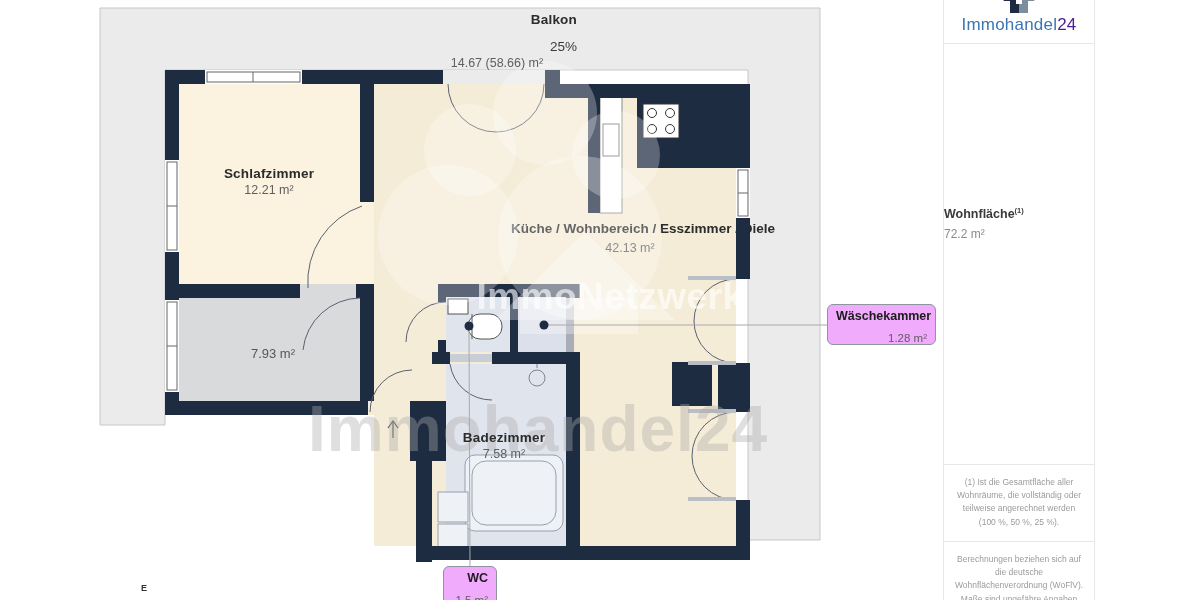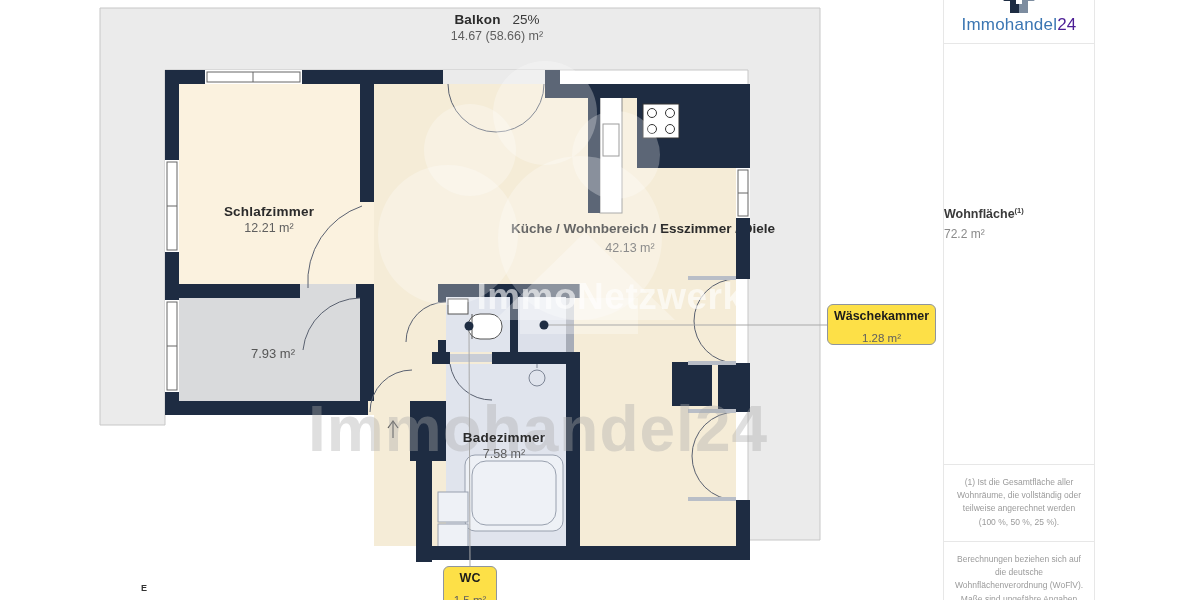--- a/index.html
+++ b/index.html
@@ -4,27 +4,27 @@
 <style>
   html,body{margin:0;padding:0;background:#fff;}
   #stage{position:relative;width:1200px;height:600px;overflow:hidden;background:#fff;
          font-family:"Liberation Sans",sans-serif;}
   #plan-svg{position:absolute;left:0;top:0;z-index:1;}
 
   
   .plan-label{position:absolute;text-align:center;z-index:6;pointer-events:none;}
   .plan-label .nm{font-weight:700;font-size:13.5px;color:#2b2b2b;letter-spacing:.2px;}
   .plan-label .ar{font-size:12.5px;color:#5f5f5f;margin-top:2px;}
-  .balkon-line1{display:flex;justify-content:center;gap:12px;align-items:flex-end;}
+  .balkon-line1{display:flex;justify-content:center;gap:12px;align-items:flex-end;flex-direction:column;}
   .balkon-line1 .nm{font-size:13.5px;}
   .balkon-line1 .pct{font-size:13.5px;font-weight:400;color:#3a3a3a;}
 
   
-  .callout{position:absolute;background:#fde047;border:1px solid #8f959e;border-radius:6px;
-           text-align:center;z-index:7;padding:4px 2px;box-sizing:border-box;}
+  .callout{position:absolute;background:#f0abfc;border:1px solid #8f959e;border-radius:6px;
+           text-align:right;z-index:7;padding:4px 8px;box-sizing:border-box;}
   .callout .nm{font-weight:700;font-size:12.5px;color:#1c1c1c;white-space:nowrap;}
   .callout .ar{font-size:11.5px;color:#5f5f5f;margin-top:9px;}
 
   
   .wm-bottom{position:absolute;left:158px;top:392px;width:760px;text-align:center;
              font-size:64px;font-weight:600;letter-spacing:1px;color:rgba(172,172,172,.38);
              z-index:5;pointer-events:none;white-space:nowrap;}
   .wm-center{position:absolute;left:420px;top:276px;width:380px;text-align:center;
              font-size:37px;font-weight:700;letter-spacing:.5px;color:rgba(255,255,255,.62);
              z-index:4;pointer-events:none;white-space:nowrap;}
@@ -214,21 +214,21 @@
   <div class="wm-bottom">Immohandel24</div>
 
   <div class="plan-label" style="left:417px;top:12px;width:160px;">
     <div class="balkon-line1">
       <span class="nm">Balkon</span>
       <span class="pct">25%</span>
     </div>
     <div class="ar">14.67 (58.66) m²</div>
   </div>
 
-  <div class="plan-label" style="left:194px;top:166px;width:150px;margin-top:38px;">
+  <div class="plan-label" style="left:194px;top:166px;width:150px;">
     <div class="nm">Schlafzimmer</div>
     <div class="ar">12.21 m²</div>
   </div>
 
   <div class="plan-label" style="left:213px;top:344px;width:120px;">
     <div class="ar" style="color:#565656;font-size:13px;">7.93 m²</div>
   </div>
 
   <div class="plan-label" style="left:434px;top:430px;width:140px;">
     <div class="nm">Badezimmer</div>

